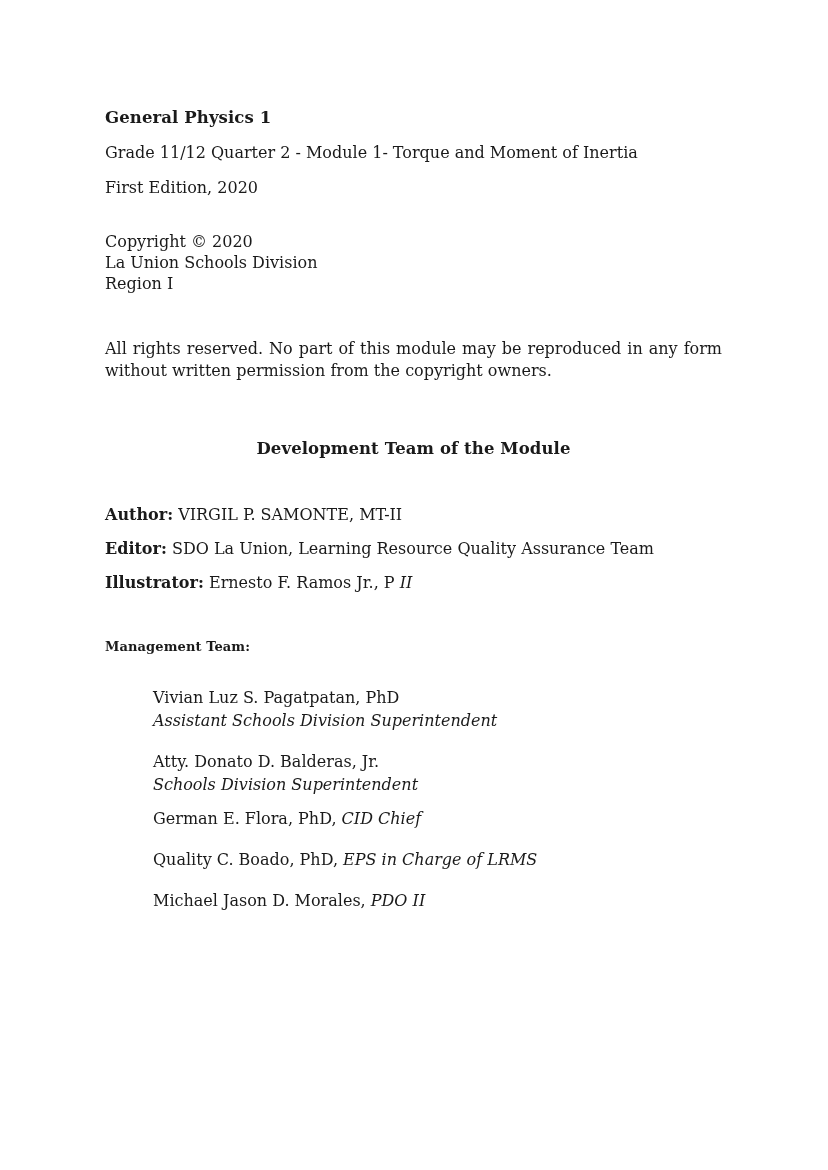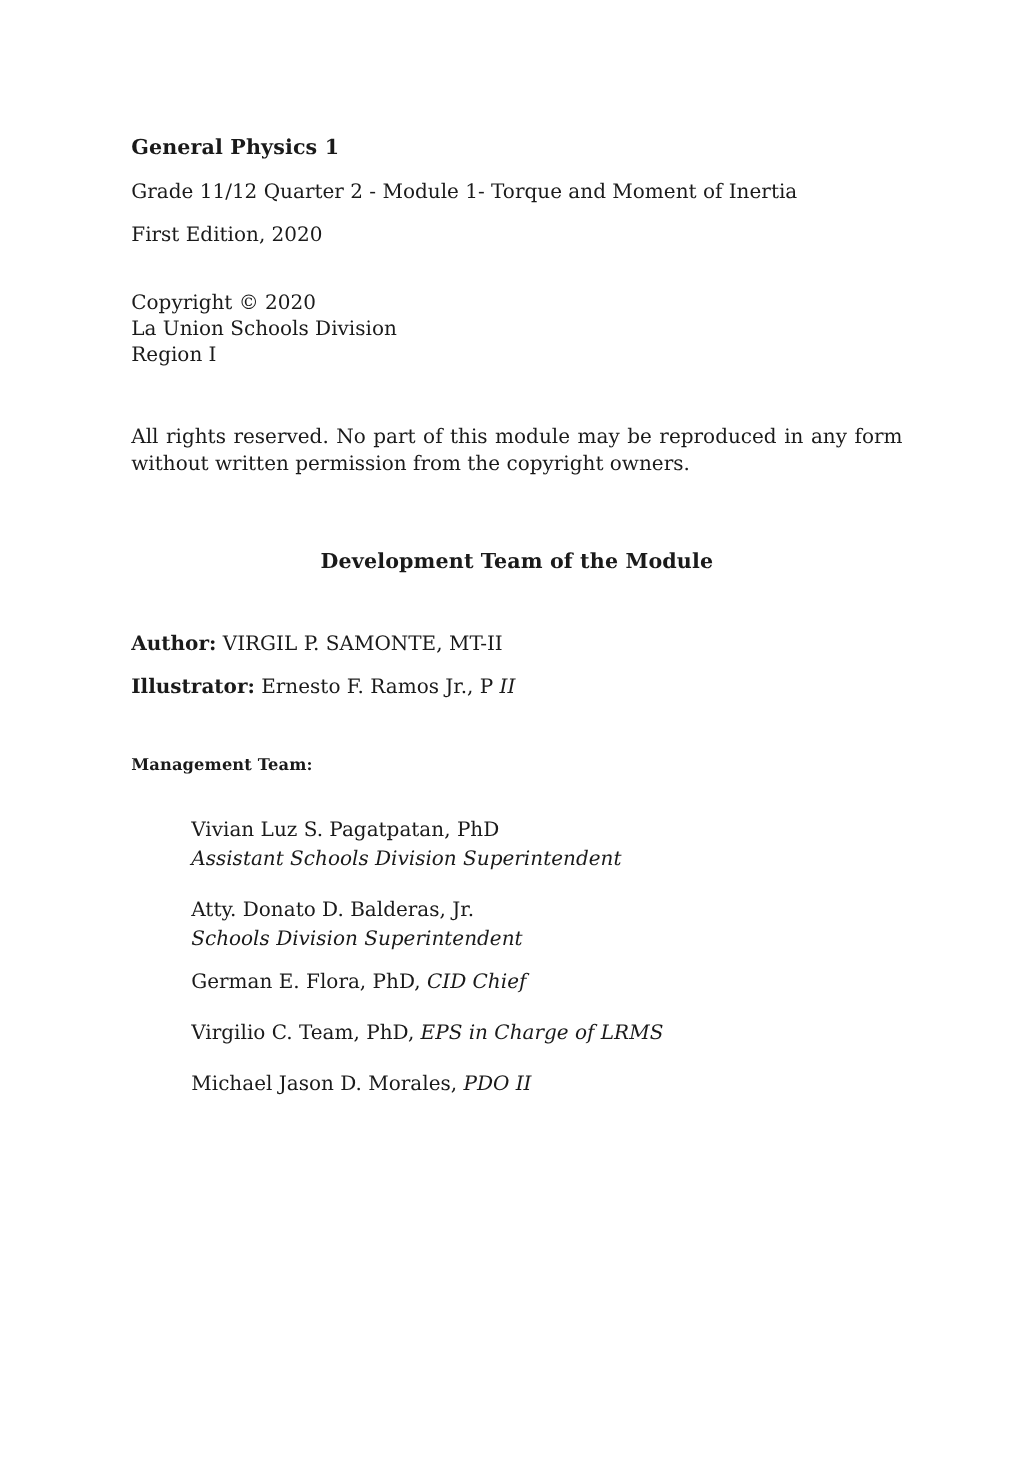--- a/index.html
+++ b/index.html
@@ -155,20 +155,24 @@
 
     <div class="dev-team-heading">Development Team of the Module</div>
 
     <div class="credits">
 
       <div class="credit-line">
         <span class="credit-label">Author:</span>
         <span class="credit-value">VIRGIL P. SAMONTE, MT-II</span>
       </div>
 
+      <div class="credit-line">
+        <span class="credit-label">Editor:</span>
+        <span class="credit-value">SDO La Union, Learning Resource Quality Assurance Team</span>
+      </div>
 
       <div class="credit-line">
         <span class="credit-label">Illustrator:</span>
         <span class="credit-value">Ernesto F. Ramos Jr., P </span><em class="ital">II</em>
       </div>
 
     </div>
 
     <div class="mgmt-heading">Management Team:</div>
 
@@ -182,21 +186,21 @@
       <div class="mgmt-entry">
         <div class="mgmt-name">Atty. Donato D. Balderas, Jr.</div>
         <div class="mgmt-title-line">Schools Division Superintendent</div>
       </div>
 
       <div class="mgmt-entry gap-large">
         <span class="mgmt-name">German E. Flora, PhD, </span><span class="inline-title">CID Chief</span>
       </div>
 
       <div class="mgmt-entry gap-large">
-        <span class="mgmt-name">Virgilio C. Team, PhD, </span><span class="inline-title">EPS in Charge of LRMS</span>
+        <span class="mgmt-name">Quality C. Boado, PhD, </span><span class="inline-title">EPS in Charge of LRMS</span>
       </div>
 
 
       <div class="mgmt-entry gap-large">
         <span class="mgmt-name">Michael Jason D. Morales, </span><span class="inline-title">PDO II</span>
       </div>
 
 
     </div>
 

